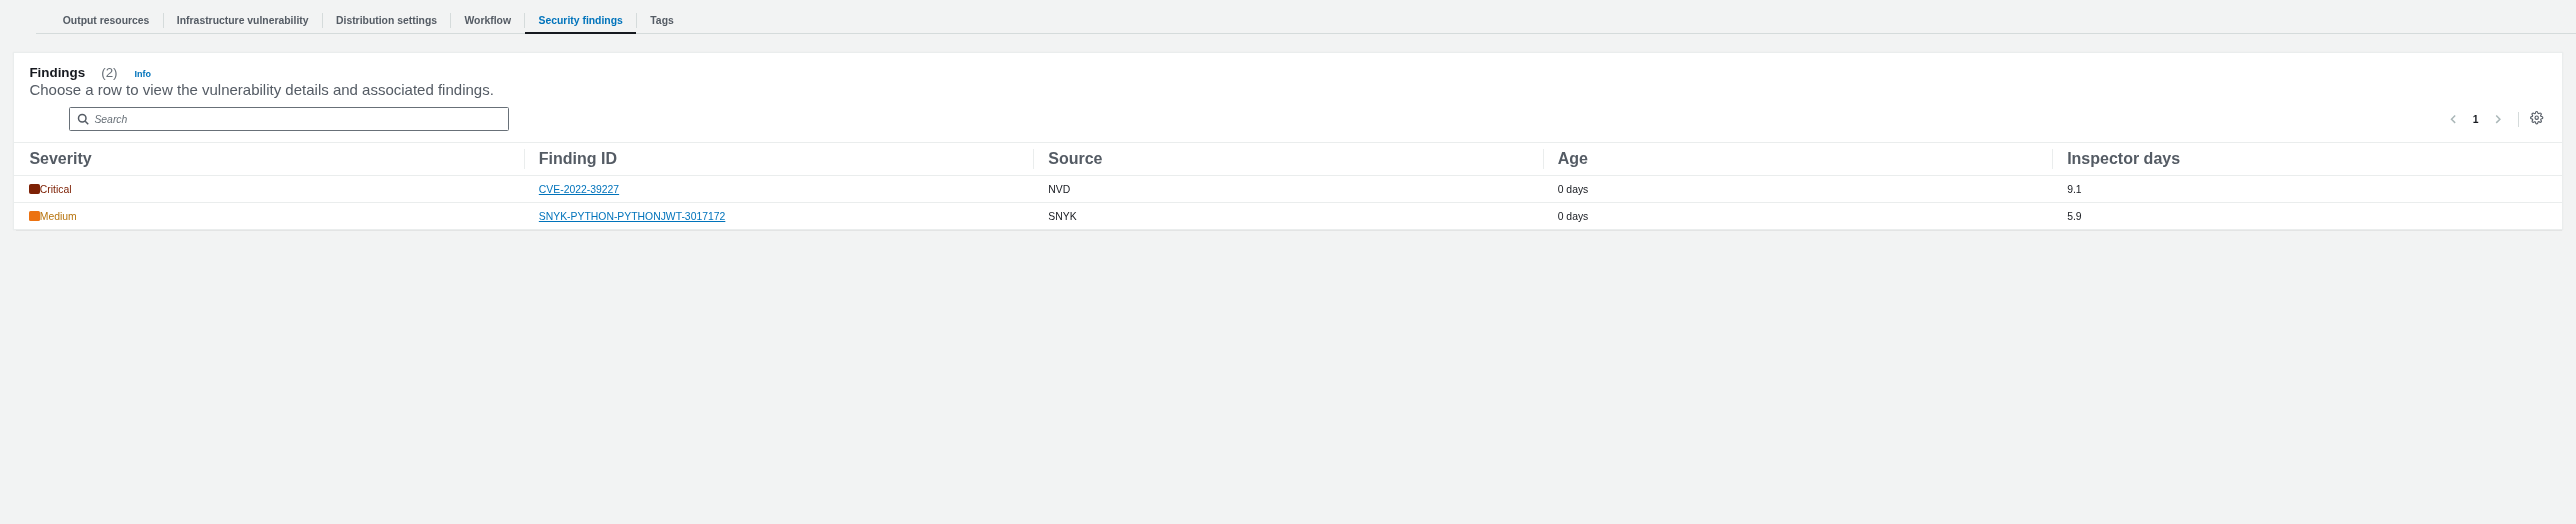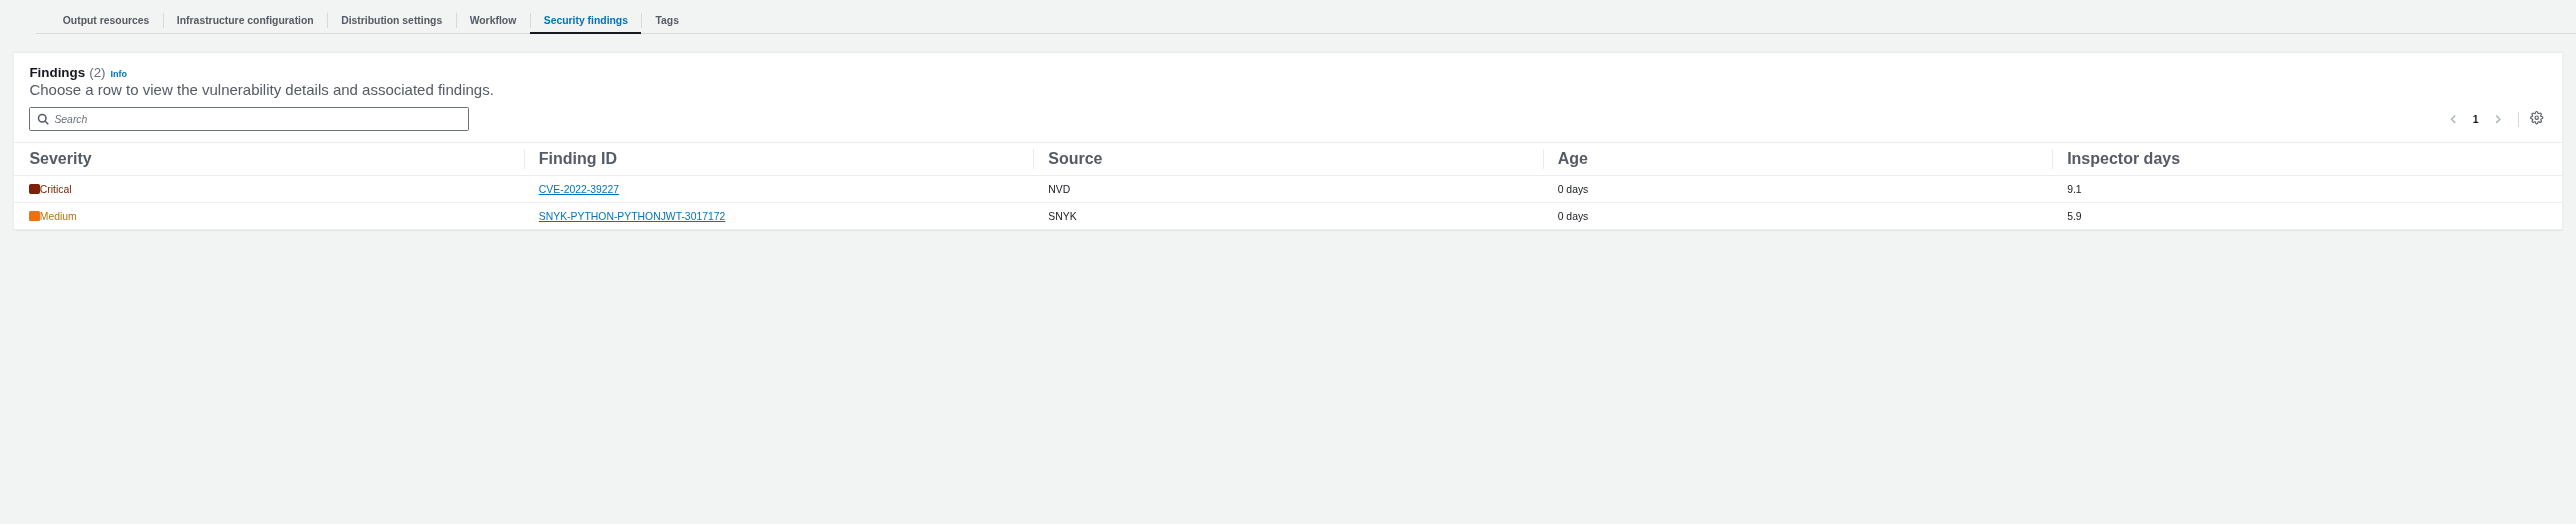--- a/index.html
+++ b/index.html
@@ -50,21 +50,21 @@
       background: #ffffff;
       border: 0.7px solid #eaeded;
       box-shadow: 0 0.7px 0.7px rgba(0,0,0,0.05), 0 0 0.7px rgba(0,0,0,0.1);
     }
     .panel-header {
       padding: 12px 15px 9px 15px;
     }
     .findings-title-row {
       display: flex;
       align-items: baseline;
-      gap: 4px;
+      gap: 16px;
     }
     .findings-title {
       font-size: 13.4px;
       font-weight: 700;
       color: #16191f;
     }
     .findings-count {
       font-size: 13.4px;
       font-weight: 400;
       color: #687078;
@@ -79,20 +79,21 @@
     .findings-subtitle {
       font-size: 15px;
       color: #545b64;
       margin-top: 1px;
     }
     .controls-row {
       display: flex;
       align-items: center;
       justify-content: space-between;
       padding: 0 15px 10.4px 15px;
+      margin-left: 40px;
     }
     .search-wrapper {
       position: relative;
       width: 440px;
     }
     .search-icon {
       position: absolute;
       left: 7.4px;
       top: 50%;
       transform: translateY(-50%);
@@ -219,21 +220,21 @@
       text-decoration: underline;
       cursor: pointer;
     }
   </style>
 </head>
 <body>
 
 <div class="tabs-container">
   <div class="tab">Output resources</div>
   <div class="tab-divider"></div>
-  <div class="tab">Infrastructure configuration</div>
+  <div class="tab">Infrastructure vulnerability</div>
   <div class="tab-divider"></div>
   <div class="tab">Distribution settings</div>
   <div class="tab-divider"></div>
   <div class="tab">Workflow</div>
   <div class="tab-divider"></div>
   <div class="tab active">Security findings</div>
   <div class="tab-divider"></div>
   <div class="tab">Tags</div>
 </div>
 

